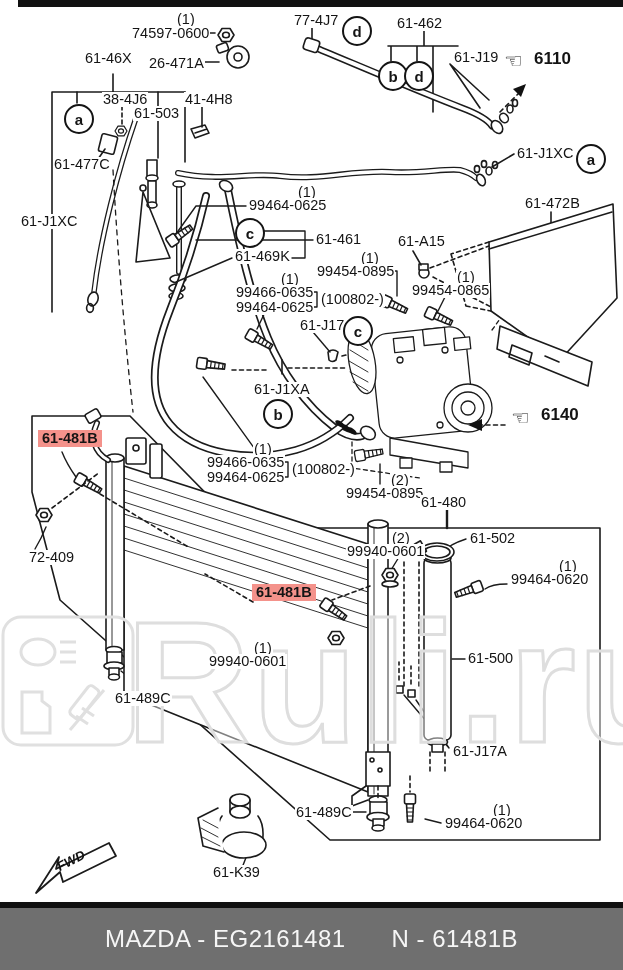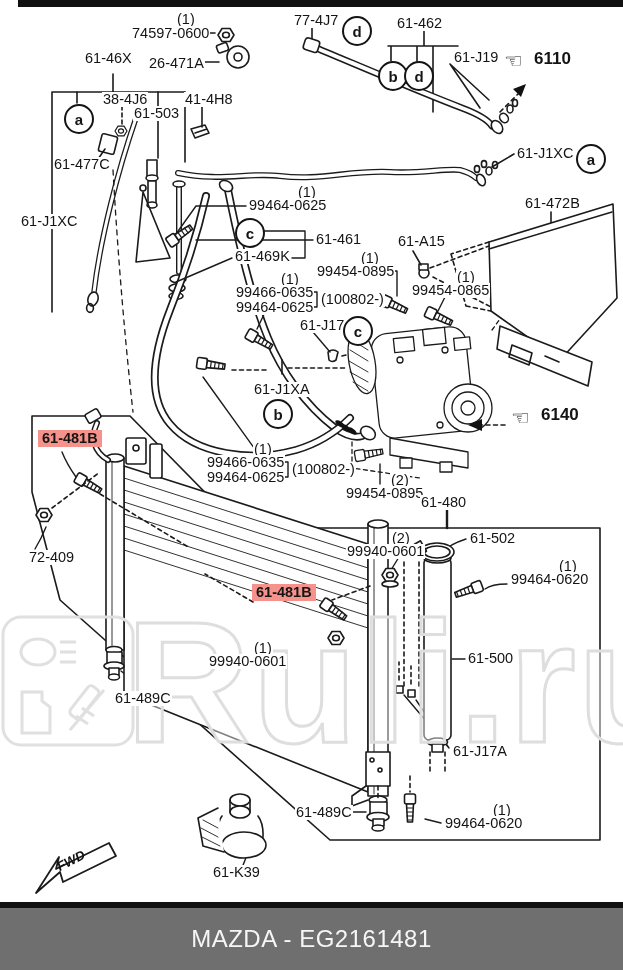--- a/index.html
+++ b/index.html
@@ -353,14 +353,15 @@
       <div class="callout" style="left: 235px; top: 218px;">c</div>
       <div class="callout" style="left: 343px; top: 316px;">c</div>
       <div class="callout" style="left: 263px; top: 399px;">b</div>
     </div>
 
   <div id="fwd">FWD</div>
 
   <div id="footline"></div>
   <div id="footer">
     <span>MAZDA - EG2161481</span>
+    <span>N - 61481B</span>
   </div>
 </div>
 
 </body></html>

